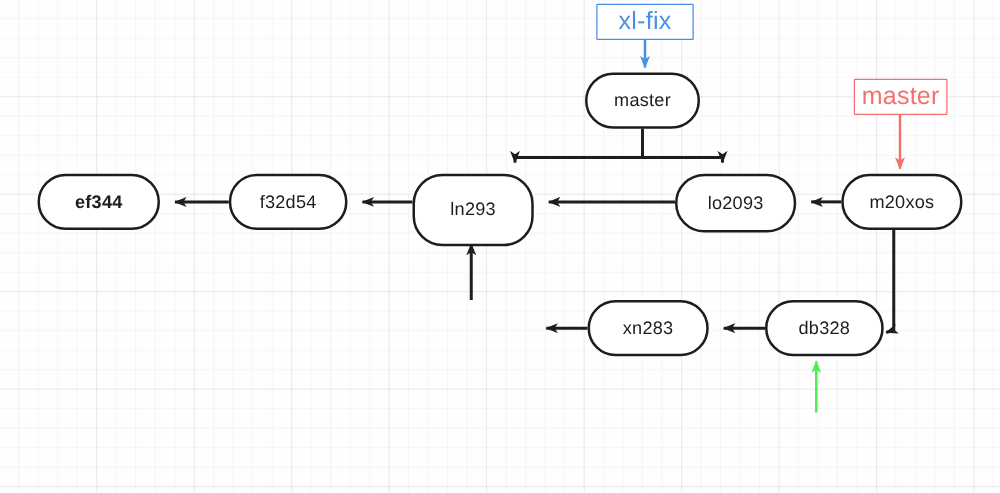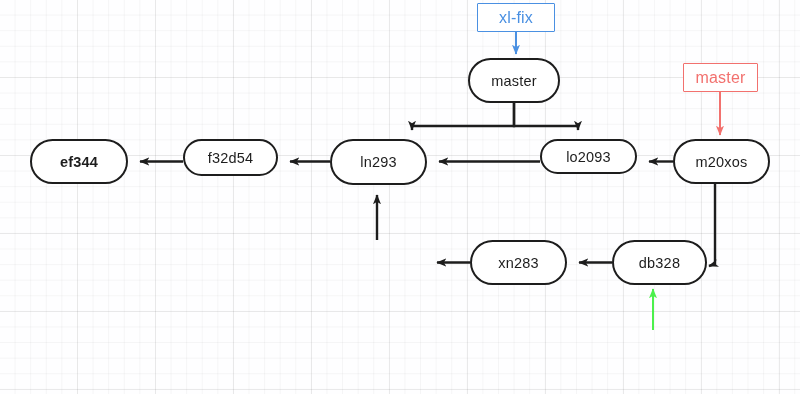--- a/index.html
+++ b/index.html
@@ -51,21 +51,21 @@
   .branch-label {
     position: absolute;
     box-sizing: border-box;
     background: #ffffff;
     border-width: 1.6px;
     border-style: solid;
     border-radius: 1px;
     display: flex;
     align-items: center;
     justify-content: center;
-    font-size: 16px;
+    font-size: 20px;
     letter-spacing: 0.2px;
     z-index: 3;
   }
 </style>
 </head>
 <body>
 
 <div id="canvas">
 
   <svg id="edge-layer" viewBox="0 0 800 394" xmlns="http://www.w3.org/2000/svg">
@@ -98,27 +98,27 @@
     </g>
 
     <path d="M516,32 L516,54" stroke="#4a90e2" stroke-width="2" fill="none" marker-end="url(#ah-blue)"></path>
     <path d="M720,92 L720,135" stroke="#f2716e" stroke-width="2" fill="none" marker-end="url(#ah-red)"></path>
     <path d="M653,330 L653,289" stroke="#4cf04c" stroke-width="2" fill="none" marker-end="url(#ah-green)"></path>
   </svg>
 
   <div class="commit-node" style="left:30px; top:139px; width:98px; height:45px;font-weight:bold;">
     <span>ef344</span>
   </div>
-  <div class="commit-node" style="left:183px; top:139px; width:95px; height:37px;">
+  <div class="commit-node" style="left:183px; top:139px; width:95px; height:45px;">
     <span>f32d54</span>
   </div>
-  <div class="commit-node" style="left:330px; top:139px; width:97px; height:46px;">
+  <div class="commit-node" style="left:330px; top:139px; width:97px; height:58px;">
     <span>ln293</span>
   </div>
-  <div class="commit-node" style="left:540px; top:139px; width:97px; height:35px;">
+  <div class="commit-node" style="left:540px; top:139px; width:97px; height:47px;">
     <span>lo2093</span>
   </div>
   <div class="commit-node" style="left:673px; top:139px; width:97px; height:45px;">
     <span>m20xos</span>
   </div>
   <div class="commit-node" style="left:468px; top:58px; width:92px; height:45px;">
     <span>master</span>
   </div>
   <div class="commit-node" style="left:470px; top:240px; width:97px; height:45px;">
     <span>xn283</span>

